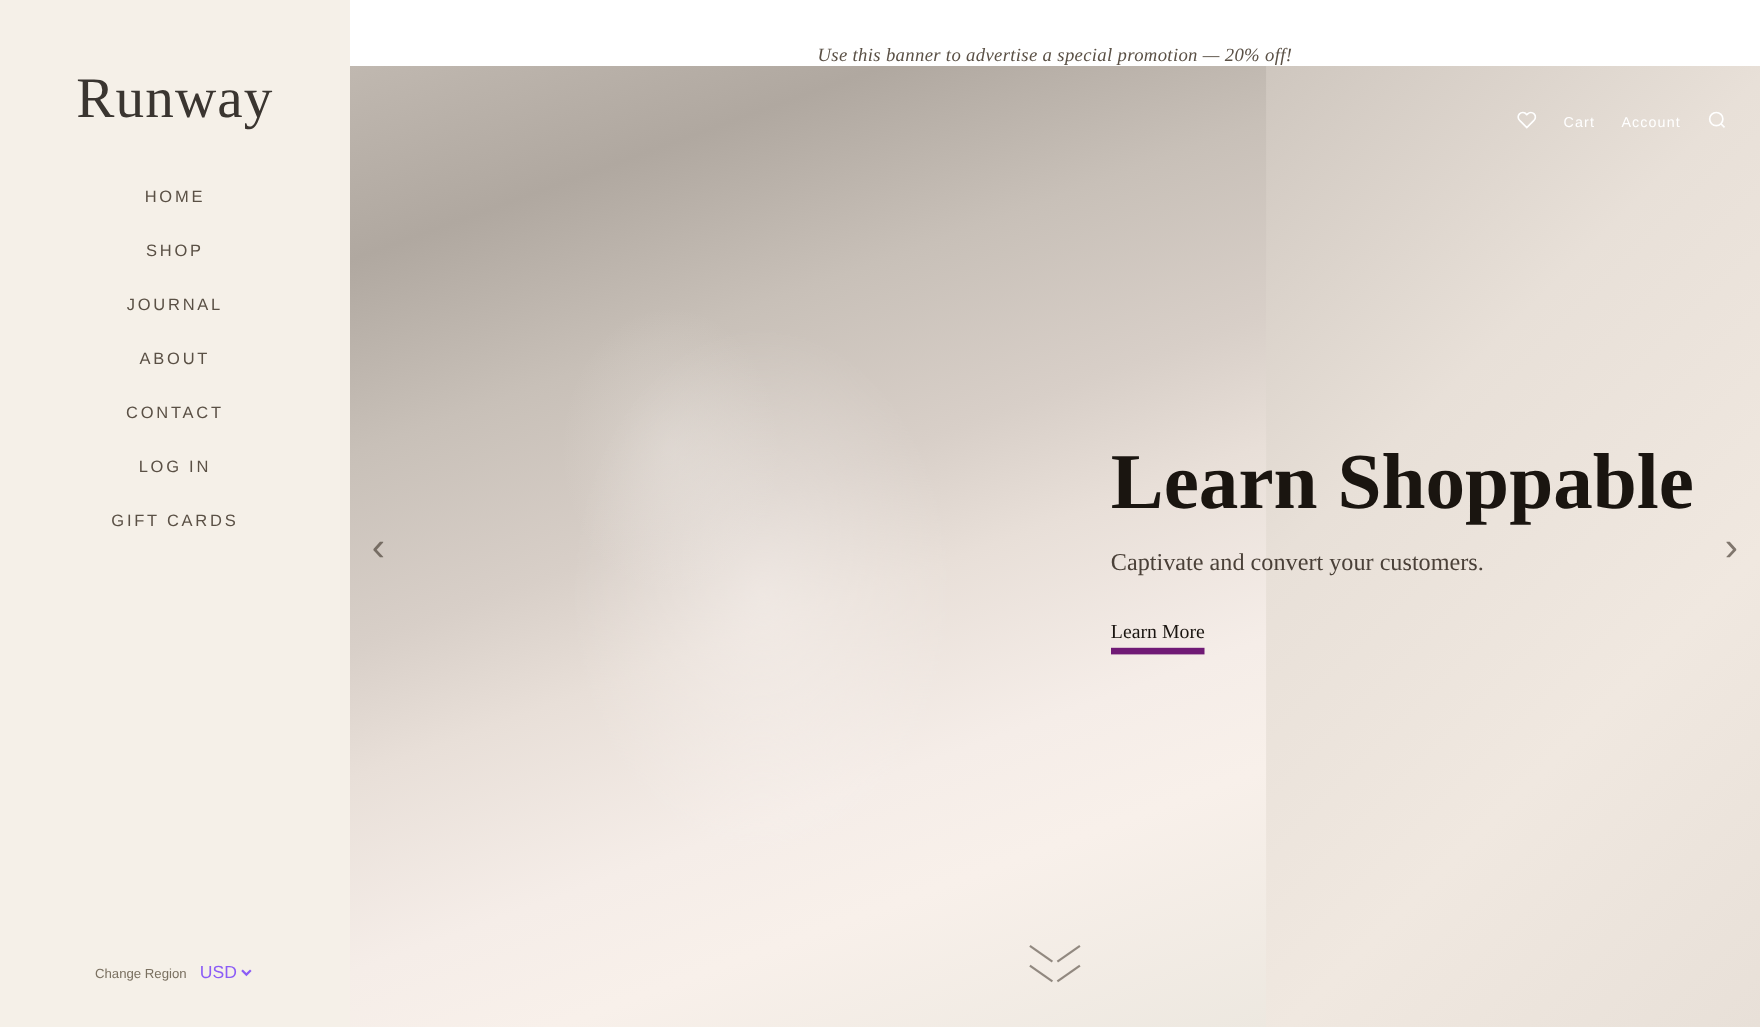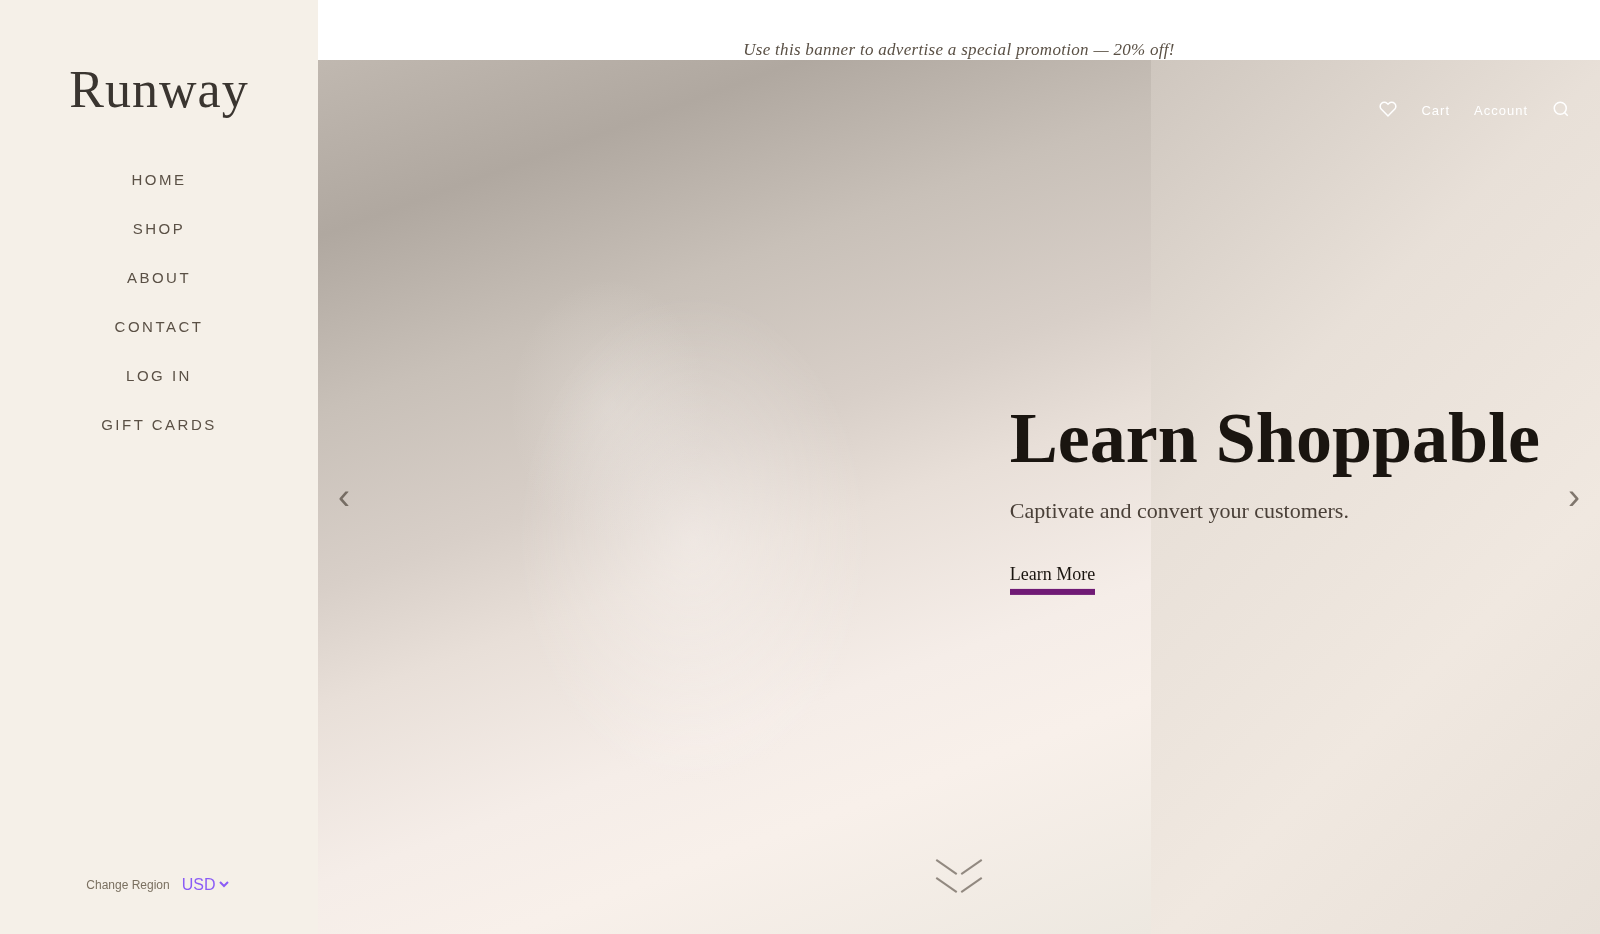--- a/index.html
+++ b/index.html
@@ -261,20 +261,21 @@
 </head>
 <body>
 
 <div id="sidebar">
   <div id="logo">Runway</div>
 
   <nav id="nav">
 
   <div class="nav-item">HOME</div>
       <div class="nav-item">SHOP</div>
+      <div class="nav-item">JOURNAL</div>
       <div class="nav-item">ABOUT</div>
       <div class="nav-item">CONTACT</div>
       <div class="nav-item">LOG IN</div>
       <div class="nav-item">GIFT CARDS</div>
     </nav>
 
   <div id="change-region">
     <span>Change Region</span>
     <select id="region-select">
       <option>USD</option>

